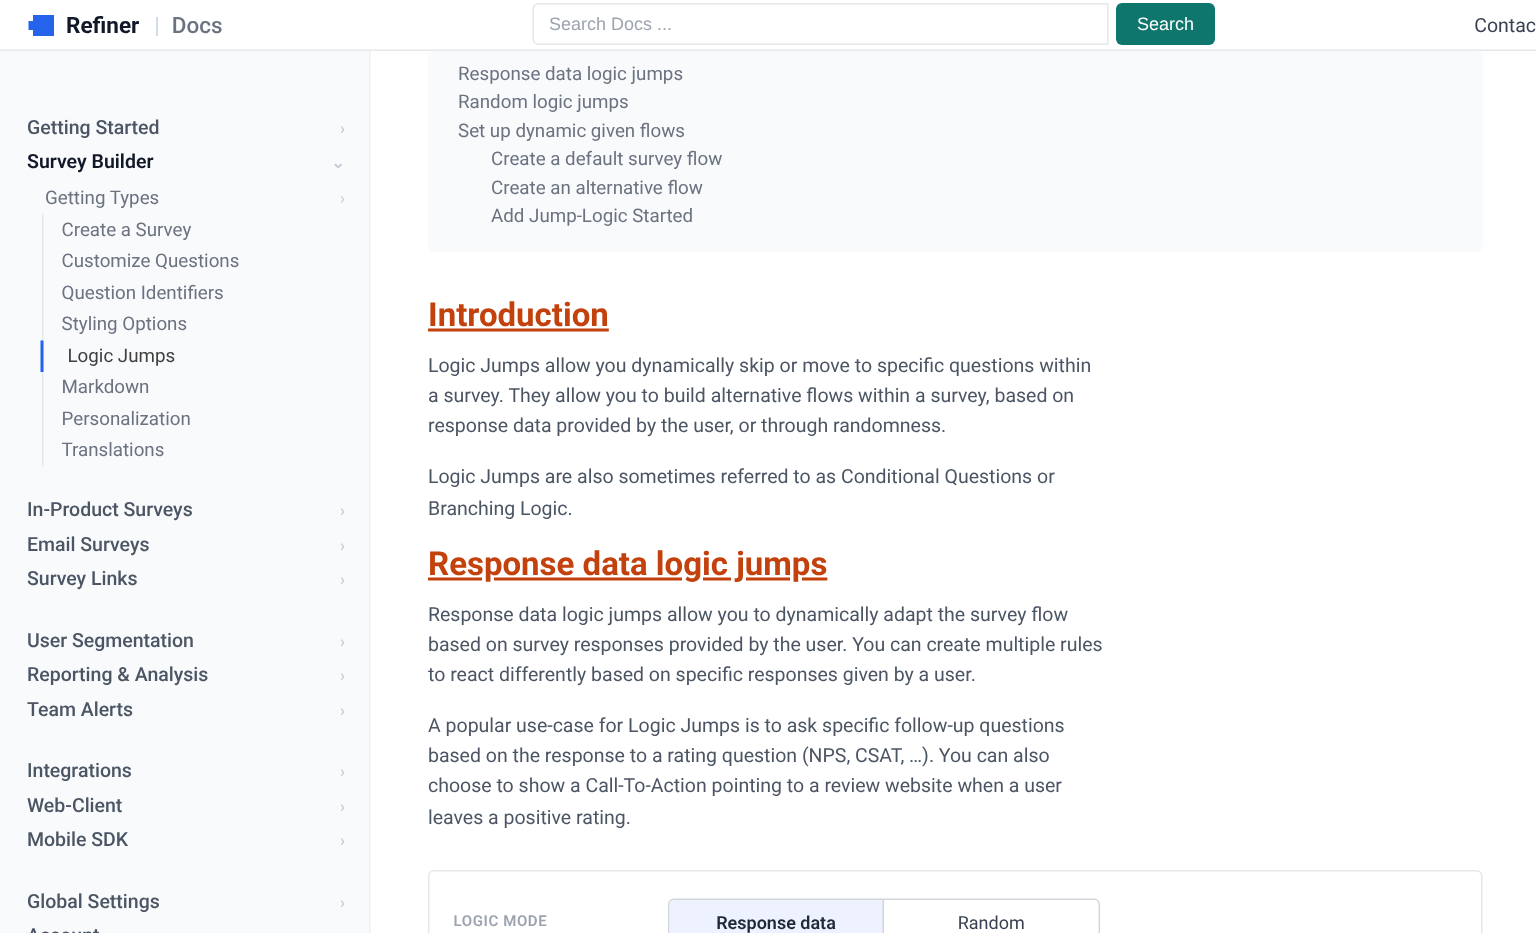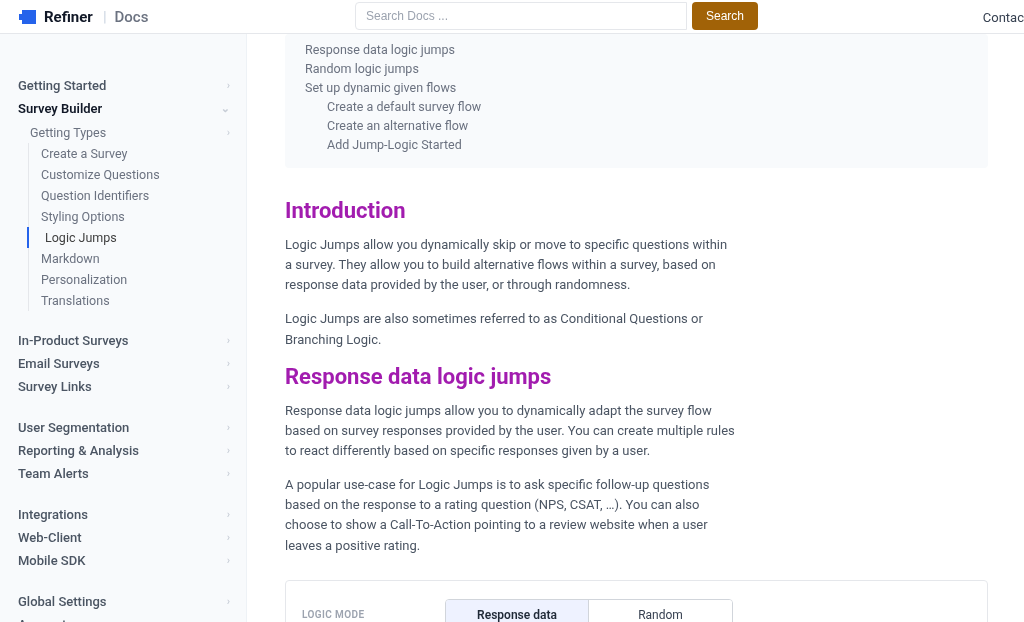--- a/index.html
+++ b/index.html
@@ -38,28 +38,28 @@
   }
   .logo-mark::before{
     content:""; position:absolute; left:-3px; top:4px; width:5px; height:6px; background:#2563eb;
   }
 
   .search-wrap{
     position:absolute; left:355px; top:2px;
     display:flex;
   }
   .search-input{
-    width:332px; height:28px;
+    width:384px; height:28px;
     border:1px solid #e5e7eb; border-radius:4px 0 0 4px;
     padding:0 10px; font-size:12px; color:#374151;
     outline:none;
   }
   .search-input::placeholder{color:#9ca3af;}
   .search-btn{
-    height:28px; background:#a16207; color:#fff; border:none;
+    height:28px; background:#0f766e; color:#fff; border:none;
     padding:0 14px; font-size:12px; border-radius:4px;
     margin-left:5px; cursor:pointer;
   }
 
   .contact-link{
     position:absolute; right:0; top:10px;
     padding-right:0;
     font-size:13px; color:#374151;
   }
 
@@ -122,22 +122,23 @@
     margin-bottom:30px;
     font-size:12.5px;
     color:#6b7280;
   }
   .toc-bubble .toc-line{padding:2px 0;}
   .toc-bubble .toc-sub{padding-left:22px;}
 
   h2.section-title{
     font-size:22px;
     font-weight:700;
-    color:#a21caf;
+    color:#c2410c;
     margin:14px 0 12px;
+    text-decoration:underline;
   }
   p.body{
     font-size:13px;
     color:#4b5563;
     line-height:1.55;
     margin-bottom:14px;
     max-width:450px;
   }
 
   

